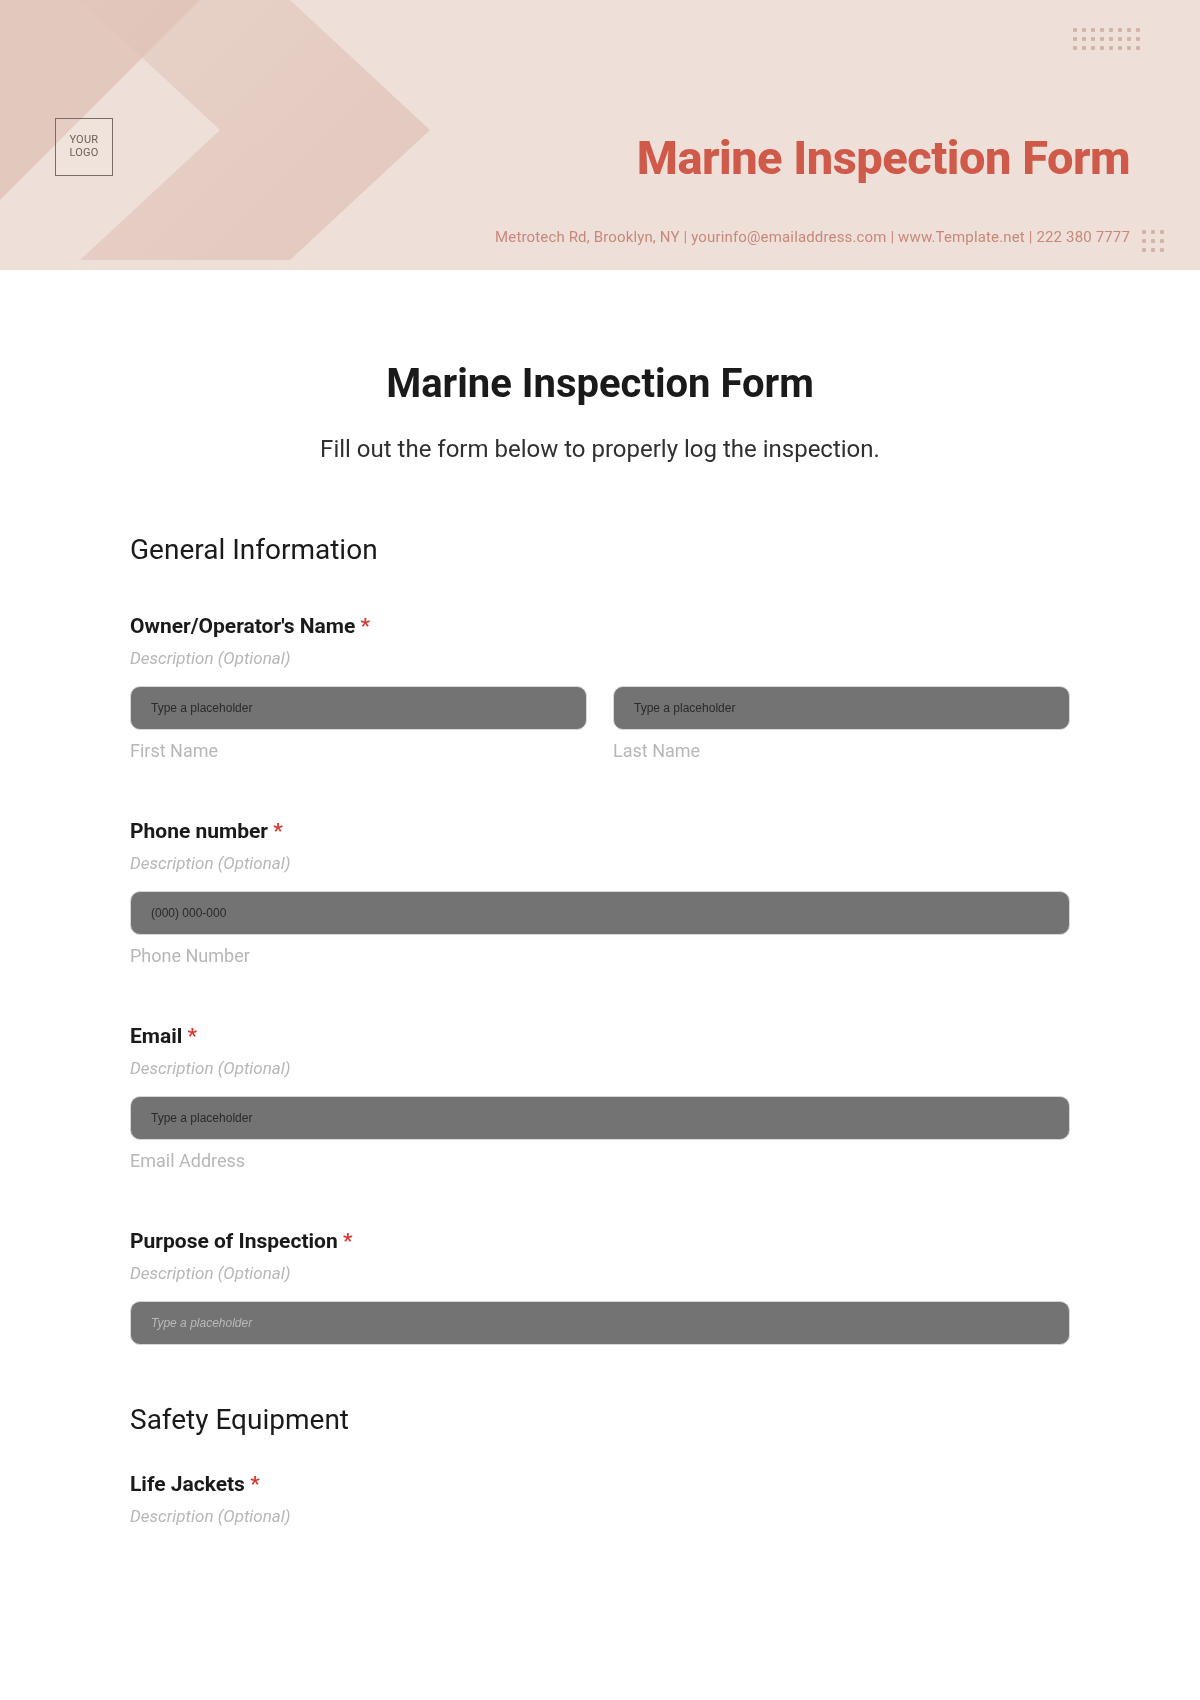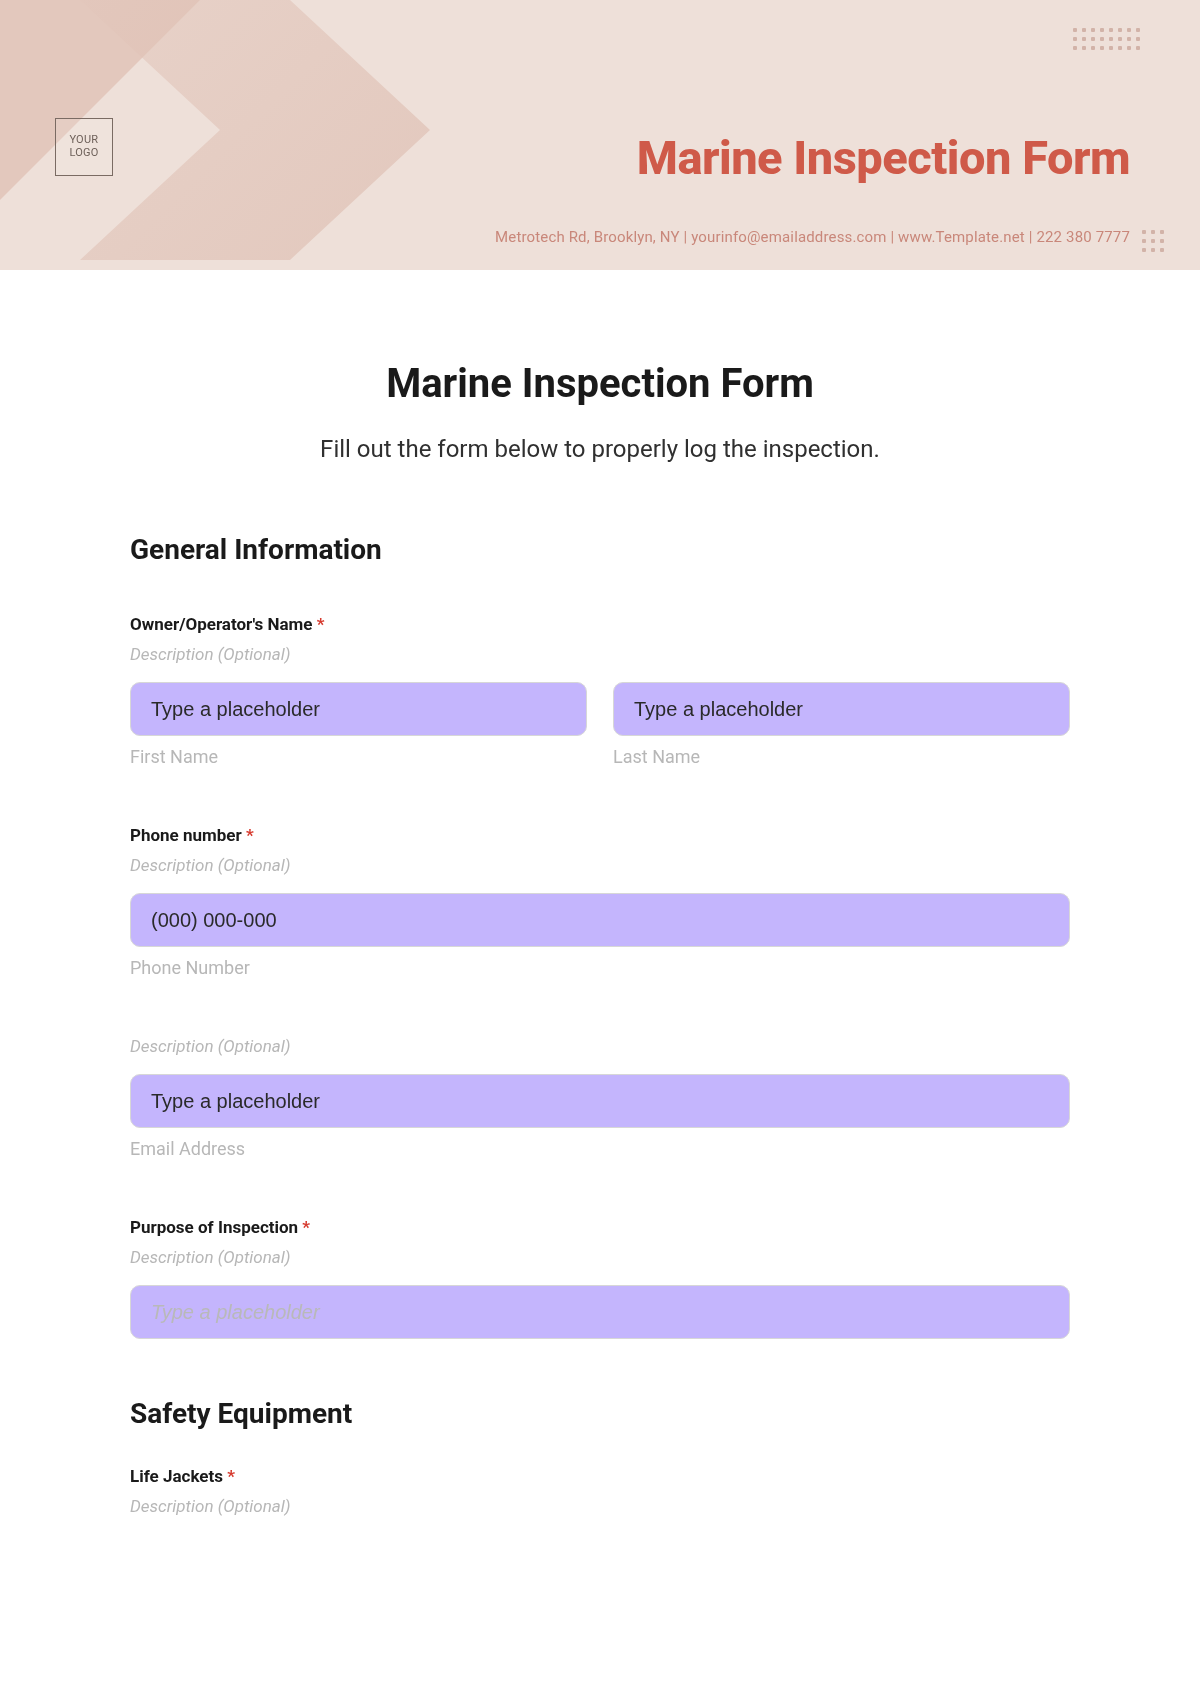--- a/index.html
+++ b/index.html
@@ -104,52 +104,52 @@
     margin-bottom: 28px;
   }
   .form-sub {
     text-align: center;
     font-size: 24px;
     color: #303030;
     margin-bottom: 70px;
   }
   .section-heading {
     font-size: 28px;
-    font-weight: 700;
+    font-weight: 400;
     color: #1a1a1a;
     margin-bottom: 48px;
   }
   .field-block { margin-bottom: 58px; }
   .field-label {
-    font-size: 17px;
+    font-size: 21px;
     font-weight: 700;
     color: #1a1a1a;
     margin-bottom: 10px;
   }
   .field-label .req { color: #d63a2e; font-weight: 700; }
   .field-desc {
     font-size: 17px;
     font-style: italic;
     color: #b7b7b7;
     margin-bottom: 18px;
   }
   .row-2 {
     display: flex;
     gap: 26px;
   }
   .col { flex: 1; }
   input[type="text"] {
     width: 100%;
-    height: 54px;
+    height: 44px;
     border: 1.5px solid #d7d7d7;
     border-radius: 10px;
     padding: 0 20px;
-    font-size: 20px;
+    font-size: 12px;
     color: #2a2a2a;
-    background: #c4b5fd;
+    background: #737373;
     outline: none;
   }
   input[type="text"]::placeholder {
     color: #b9b9b9;
     font-style: italic;
   }
   input.filled-plain {
     color: #2a2a2a;
   }
   .sub-label {
@@ -237,20 +237,24 @@
       <div class="field-label">
         <span>Phone number</span>
         <span class="req">*</span>
       </div>
       <div class="field-desc">Description (Optional)</div>
       <input type="text" class="filled-plain" value="(000) 000-000" style="">
       <div class="sub-label">Phone Number</div>
     </div>
 
     <div class="field-block">
+      <div class="field-label">
+        <span>Email</span>
+        <span class="req">*</span>
+      </div>
       <div class="field-desc">Description (Optional)</div>
       <input type="text" class="filled-plain" value="Type a placeholder" style="">
       <div class="sub-label">Email Address</div>
     </div>
 
     <div class="field-block">
       <div class="field-label">
         <span>Purpose of Inspection</span>
         <span class="req">*</span>
       </div>

